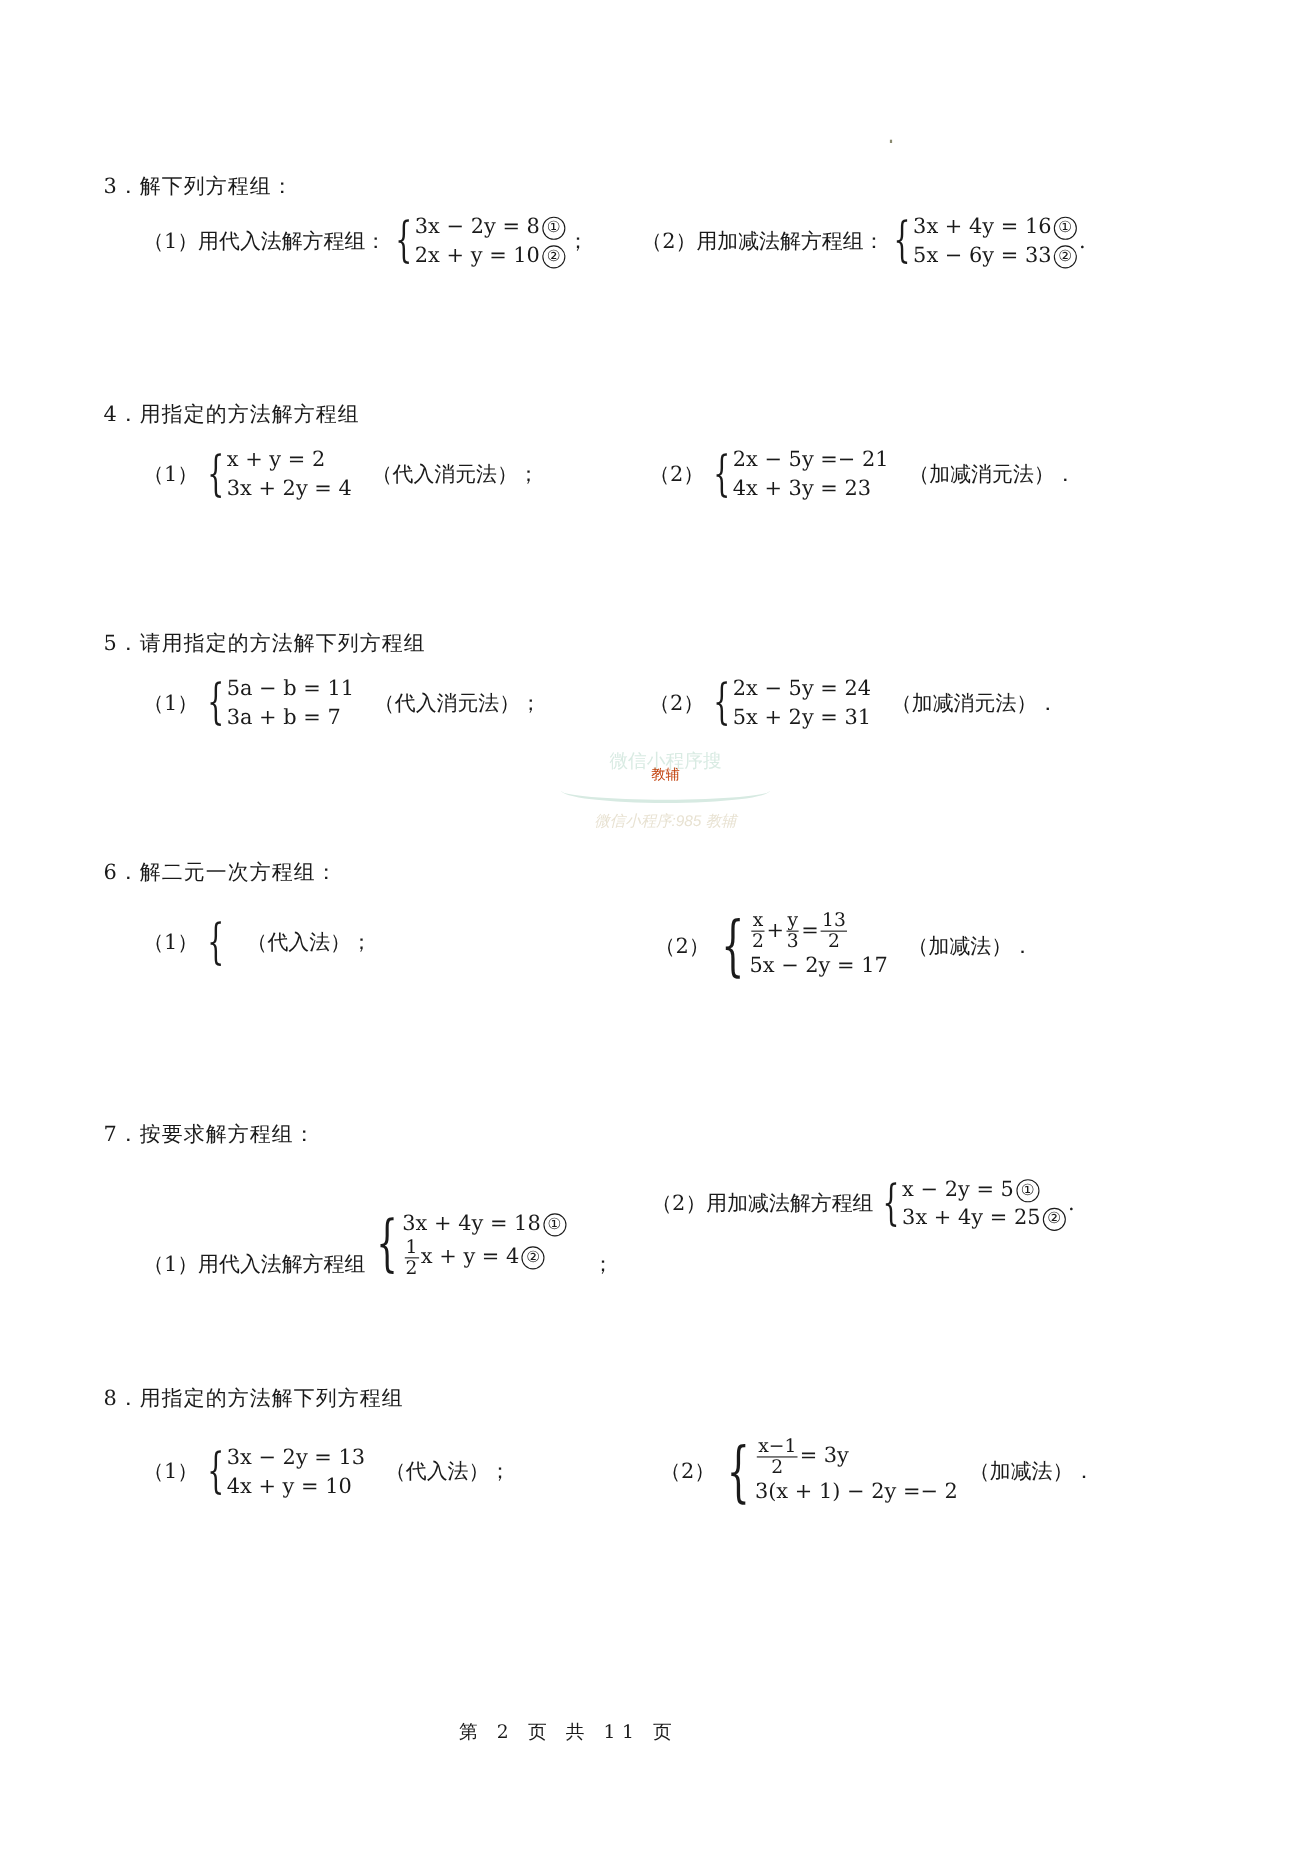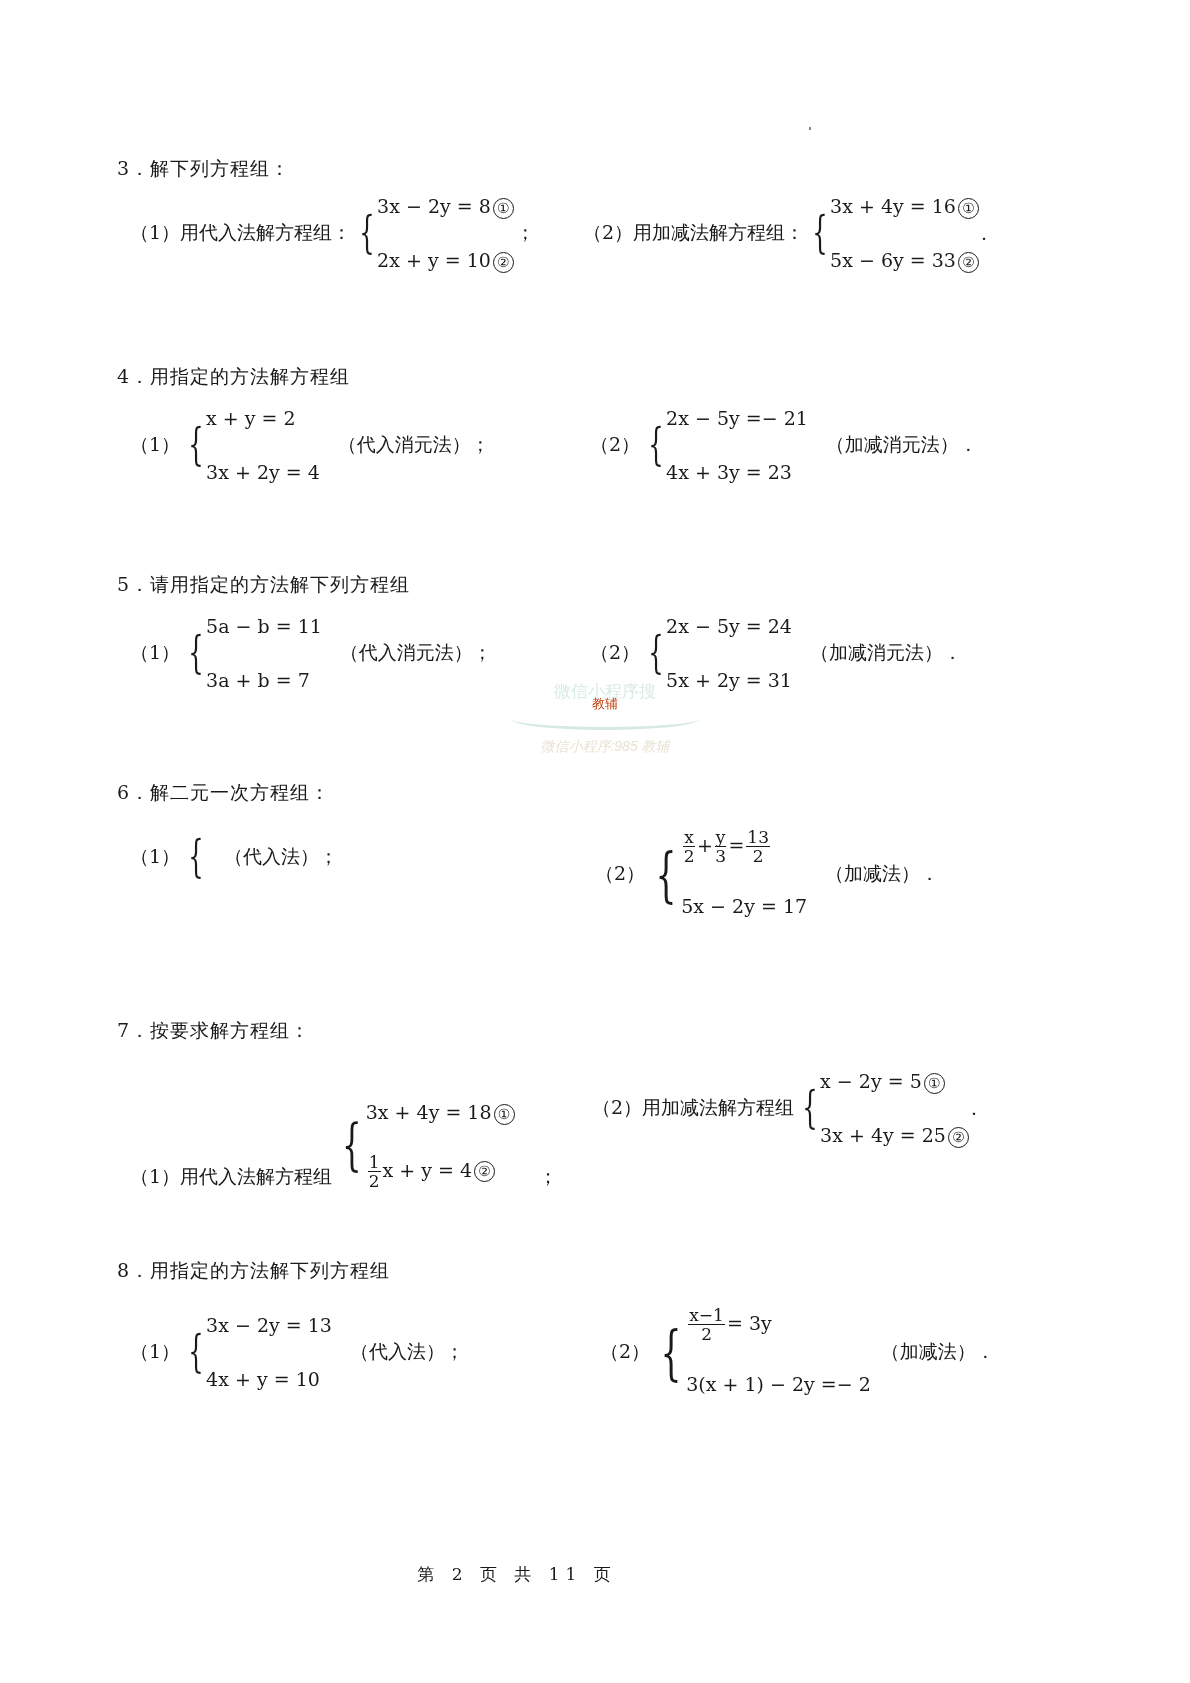--- a/index.html
+++ b/index.html
@@ -1,23 +1,23 @@
 <!DOCTYPE html>
 <html><head>
 <meta charset="utf-8">
 <style>
   html, body { margin:0; padding:0; background:#ffffff; }
   body { width:1190px; height:1683px; position:relative; overflow:hidden;
          font-family:"DejaVu Serif","Liberation Serif",serif; color:#1a1a1a; }
-  .q-title { position:absolute; left:117px; font-size:19px; letter-spacing:1px; }
+  .q-title { position:absolute; left:94px; font-size:19px; letter-spacing:1px; }
   .part { position:absolute; display:flex; align-items:center; font-size:19px; }
   .label { white-space:nowrap; }
   .sys { display:flex; align-items:center; margin-left:2px; }
   .brace { font-family:"DejaVu Serif",serif; font-size:44px; line-height:1; transform:scaleX(0.55); margin-right:-4px; font-weight:300; }
-  .eqs { display:flex; flex-direction:column; font-family:"DejaVu Serif",serif; font-size:19px; line-height:26px;gap:28px; }
+  .eqs { display:flex; flex-direction:column; font-family:"DejaVu Serif",serif; font-size:19px; line-height:26px; }
   .eq { white-space:nowrap; }
   .circ { display:inline-block; width:19px; height:19px; border:1.3px solid #1a1a1a; border-radius:50%;
           font-size:14px; line-height:19px; text-align:center; margin-left:2px; vertical-align:middle; }
   .frac { display:inline-flex; flex-direction:column; align-items:center; vertical-align:middle; font-size:17px; line-height:18px; margin:0 2px; }
   .frac .num { border-bottom:1.3px solid #1a1a1a; padding:0 1px; }
   .suffix { white-space:nowrap; margin-left:18px; }
   .watermark { position:absolute; left:480px; top:680px; width:250px; text-align:center; color:#d6e8e0; pointer-events:none; }
   .wm-top { font-size:17px; color:#d9ebe3;font-family:Liberation Serif, serif; }
   .wm-num { font-size:58px; font-style:italic; font-weight:bold; color:#d3e8df; line-height:56px; font-family:"Liberation Sans",sans-serif; }
   .wm-mid { font-size:13px; color:#c2410c; margin-top:-8px; }

